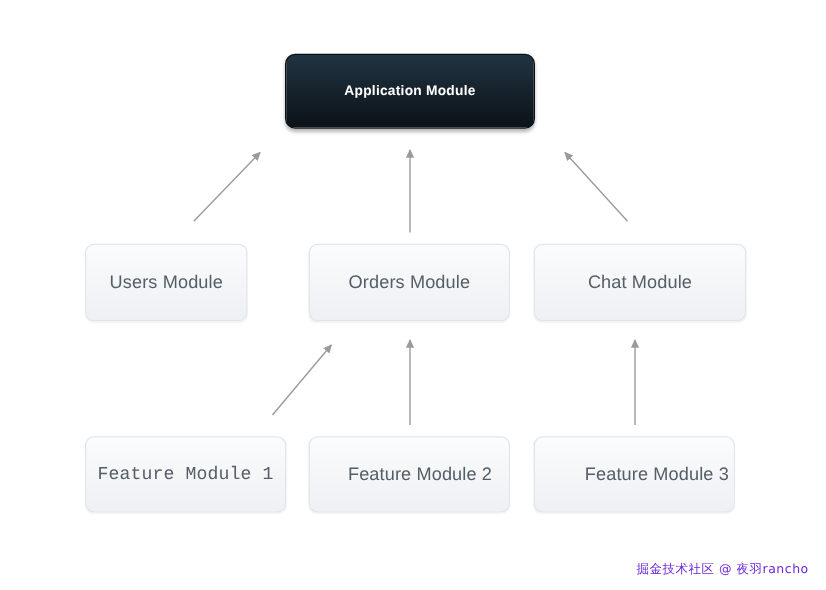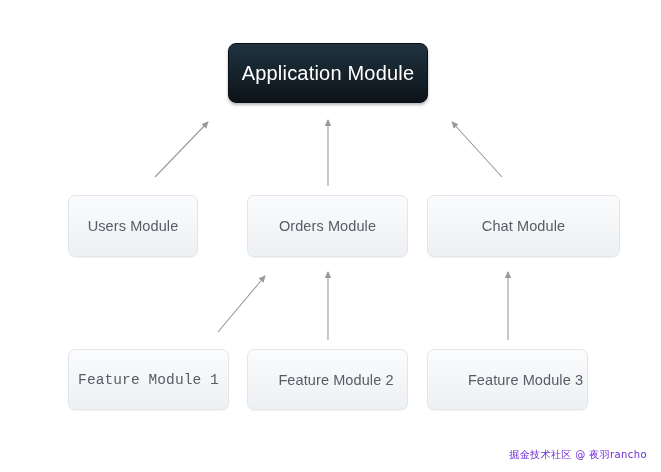--- a/index.html
+++ b/index.html
@@ -54,31 +54,31 @@
   }
 
   .node.dark {
     background: linear-gradient(to bottom, #213442 0%, #17242e 45%, #0c1319 100%);
     border: 1px solid #0a1016;
     border-radius: 8px;
     box-shadow: 0 2px 3px rgba(10, 16, 22, 0.30);
   }
   .node.dark .node-label {
     color: #ffffff;
-    font-size: 20px;
-    font-weight: 400;
+    font-size: 11px;
+    font-weight: 700;
     letter-spacing: 0.2px;
   }
 
   
   #node-application { left: 228px; top: 43px;  width: 200px; height: 60px; }
 
   #node-users       { left: 68px;  top: 195px; width: 130px; height: 62px; }
   #node-orders      { left: 247px; top: 195px; width: 161px; height: 62px; text-align: center; }
-  #node-chat        { left: 427px; top: 195px; width: 193px; height: 62px; }
+  #node-chat        { left: 427px; top: 195px; width: 170px; height: 62px; }
 
   #node-feature1    { left: 68px;  top: 349px; width: 161px; height: 61px; font-family: Liberation Mono, monospace; }
   #node-feature2    { left: 247px; top: 349px; width: 161px; height: 61px; padding-left: 17px; }
   #node-feature3    { left: 427px; top: 349px; width: 161px; height: 61px; padding-left: 36px; }
 
   
   #watermark {
     position: absolute;
     right: 14px;
     bottom: 10px;

